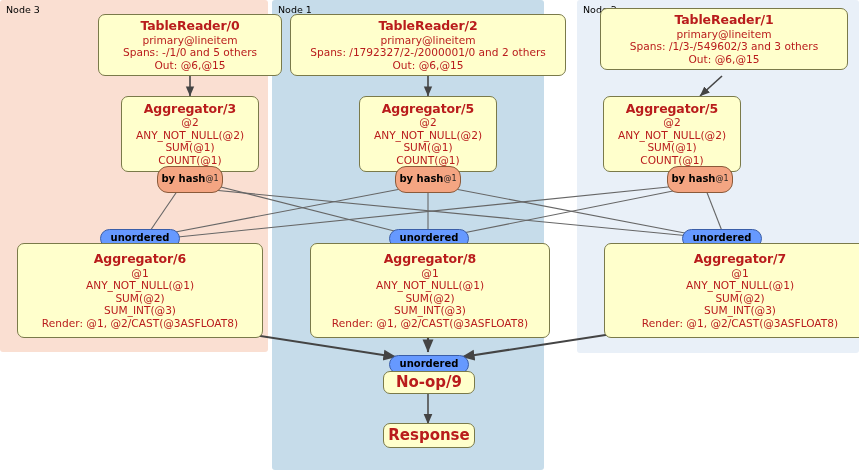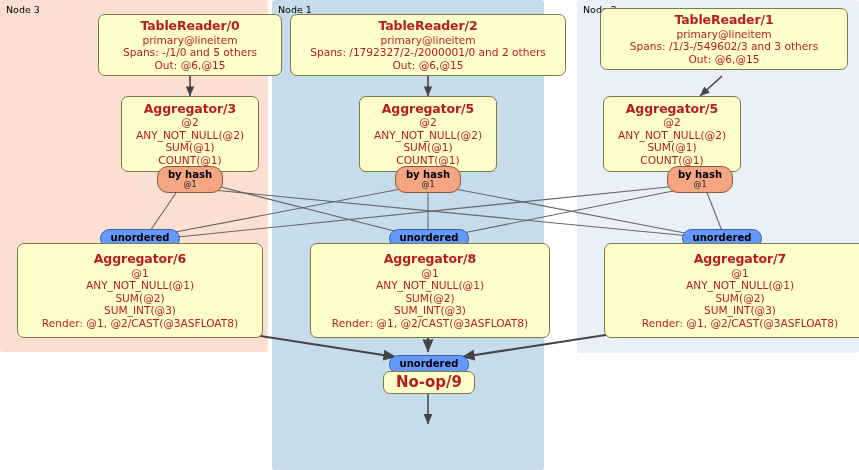--- a/index.html
+++ b/index.html
@@ -16,21 +16,21 @@
             pointer-events:none;}
 
   .node{position:absolute;box-sizing:border-box;text-align:center;
         border:1px solid #7a7a4a;border-radius:7px;background:#ffffcc;
         color:#b91c1c;display:flex;flex-direction:column;justify-content:center;
         align-items:center;line-height:1.18;}
   .node .ttl{font-weight:bold;font-size:12.5px;letter-spacing:-0.1px;}
   .node .ln{font-size:10.6px;}
 
   .pill{position:absolute;box-sizing:border-box;border-radius:11px;
-        text-align:center;display:flex;flex-direction:column;
+        text-align:center;display:flex;flex-direction:row;
         justify-content:center;align-items:center;line-height:1.05;}
   .pill.hash{background:#f4a582;border:1px solid #8a5a3a;}
   .pill.hash .t{font-weight:bold;font-size:10px;}
   .pill.hash .s{font-size:8px;color:#222;}
   .pill.unord{background:#6699ff;border:1px solid #3a5ea8;border-radius:12px;}
   .pill.unord .t{font-weight:bold;font-size:10px;color:#000;}
 
   .bigtitle{font-weight:bold;font-size:15px;}
 </style>
 </head>
@@ -183,14 +183,17 @@
   </div>
 
   <div class="pill unord" style="left:389px;top:355px;width:80px;height:19px;">
     <div class="t">unordered</div>
   </div>
 
   <div class="node" style="left:383px;top:371px;width:92px;height:23px;">
     <div class="bigtitle">No-op/9</div>
   </div>
 
+  <div class="node" style="left:383px;top:423px;width:92px;height:25px;">
+    <div class="bigtitle">Response</div>
+  </div>
 
 </div>
 
 </body></html>

